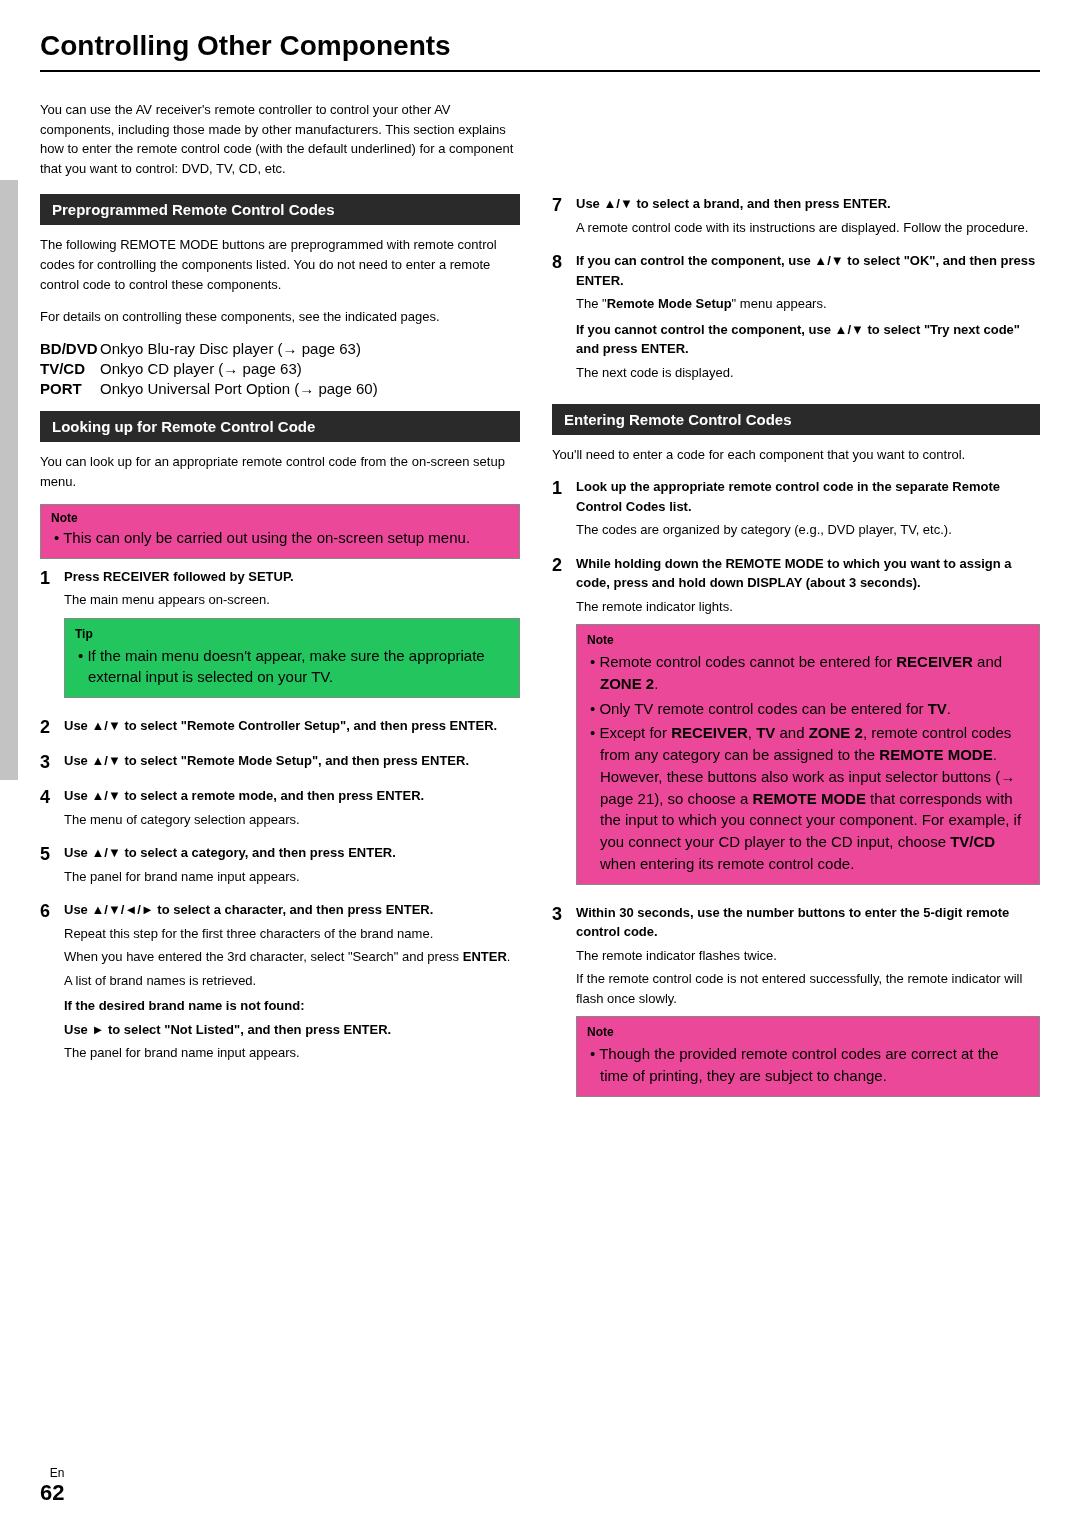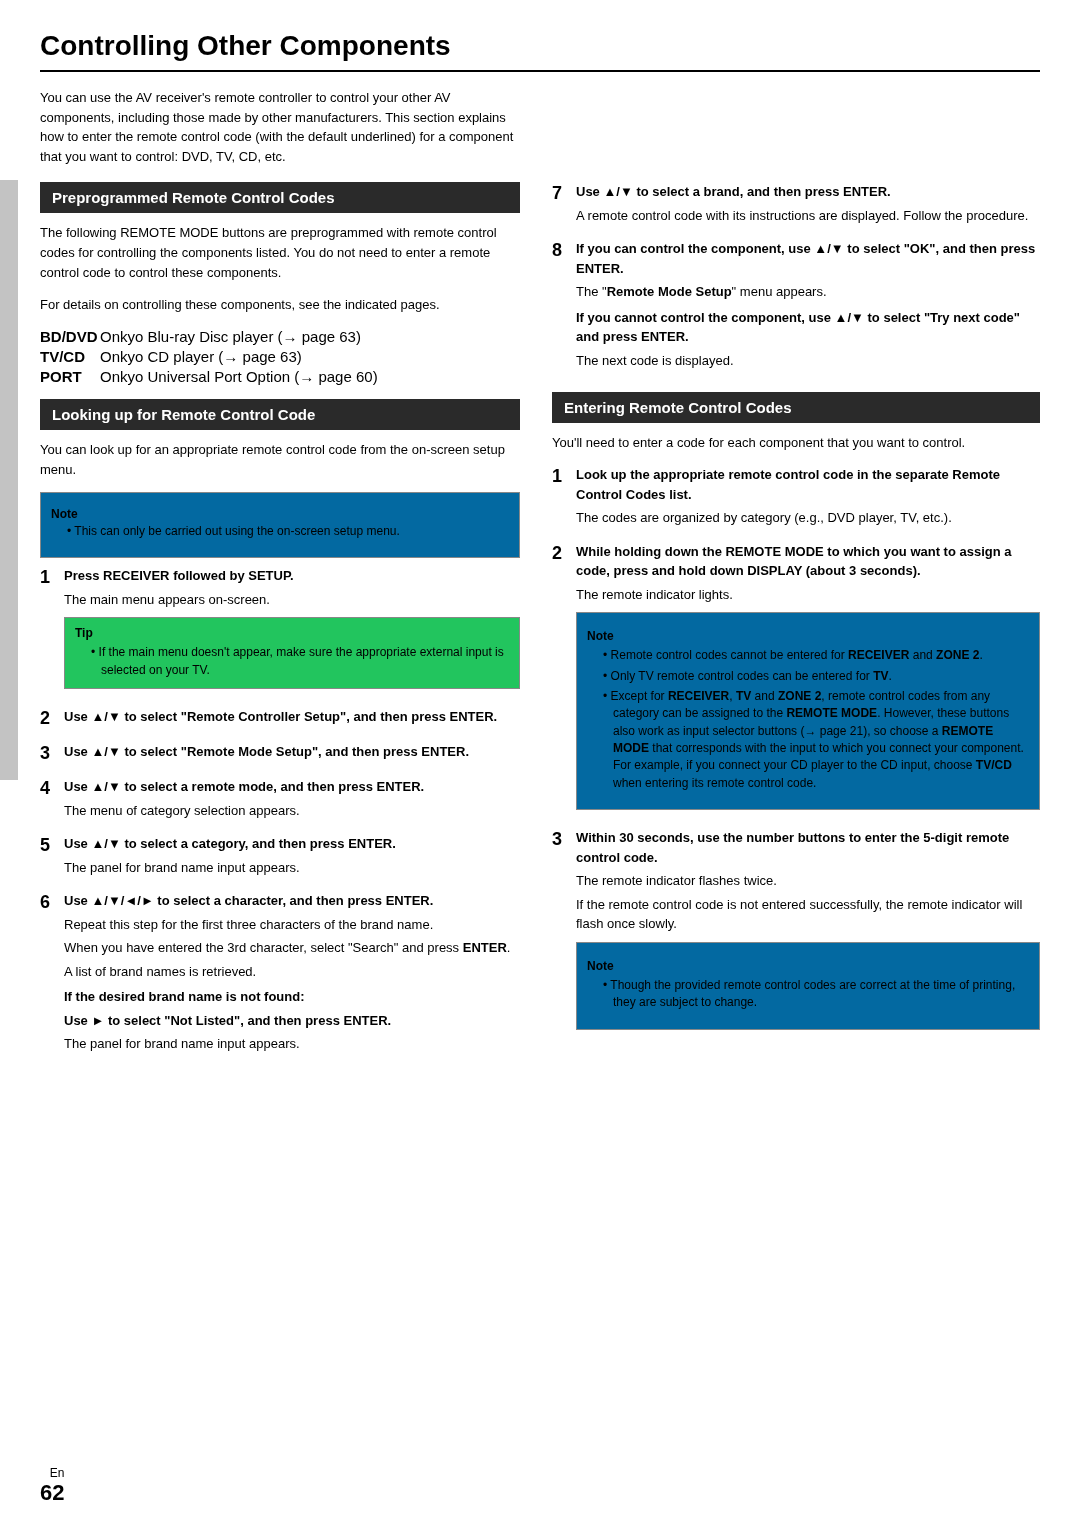--- a/index.html
+++ b/index.html
@@ -17,21 +17,21 @@
       min-height: 1526px;
       background: #fff;
       padding: 30px 40px 40px 40px;
       position: relative;
     }
     .page-title {
       font-size: 28px;
       font-weight: bold;
       border-bottom: 2px solid #000;
       padding-bottom: 8px;
-      margin-bottom: 16px;
+      margin-bottom: 28px;
     }
     .intro-text {
       font-size: 13px;
       line-height: 1.5;
       margin-bottom: 16px;
       max-width: 480px;
     }
     .two-col {
       display: flex;
       gap: 32px;
@@ -67,24 +67,24 @@
     .device-key {
       font-weight: bold;
       width: 60px;
       flex-shrink: 0;
     }
     .device-val {
       flex: 1;
     }
     .note-box {
       border: 1px solid #888;
-      padding: 14px 10px;
+      padding: 6px 10px;
       margin: 8px 0;
       font-size: 12px;
-      background: #0369a1;
+      background: #ec4899;
     }
     .note-label {
       font-weight: bold;
       font-size: 12px;
       margin-bottom: 2px;
     }
     .tip-box {
       border: 1px solid #888;
       padding: 6px 10px;
       margin: 8px 0;
@@ -133,23 +133,23 @@
     .pg-num {
       font-size: 22px;
       font-weight: bold;
     }
     .bold-step-title {
       font-weight: bold;
     }
     .note-bullet {
       padding-left: 10px;
       text-indent: -10px;
-      margin-left: 16px;
+      margin-left: 3px;
       margin-bottom: 3px;
-      font-size: 12px;
+      font-size: 15px;
       line-height: 1.45;
     }
     .note-bullet::before {
       content: "• ";
     }
     .sub-step {
       margin-top: 6px;
       font-size: 13px;
       line-height: 1.5;
     }

